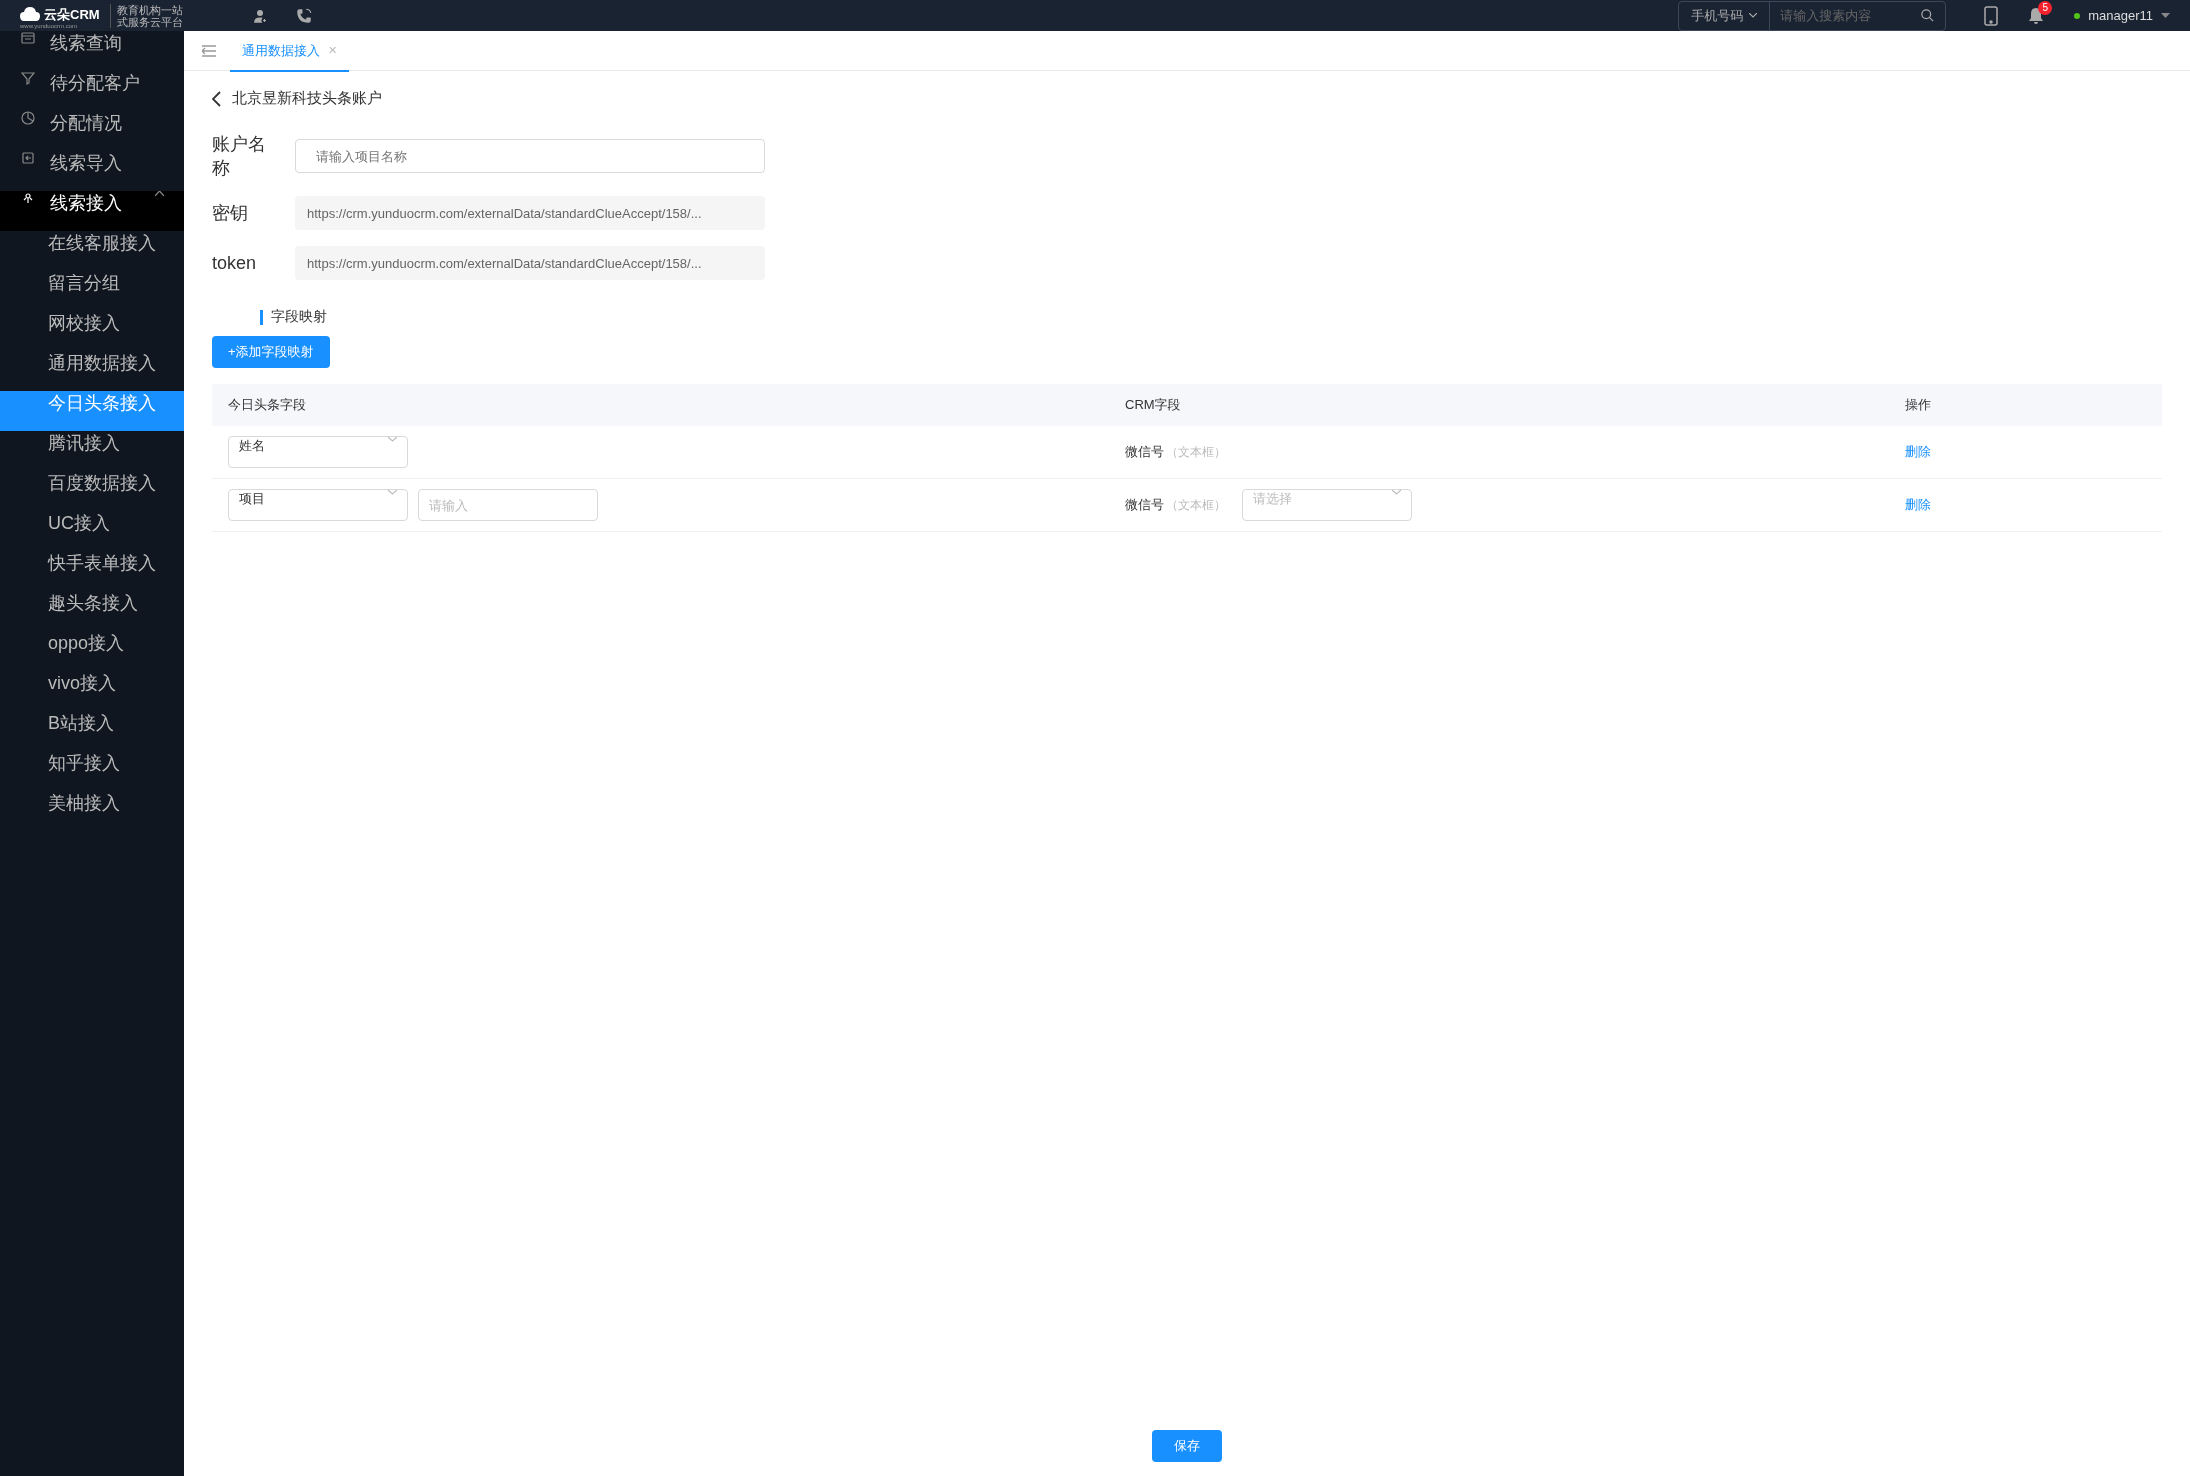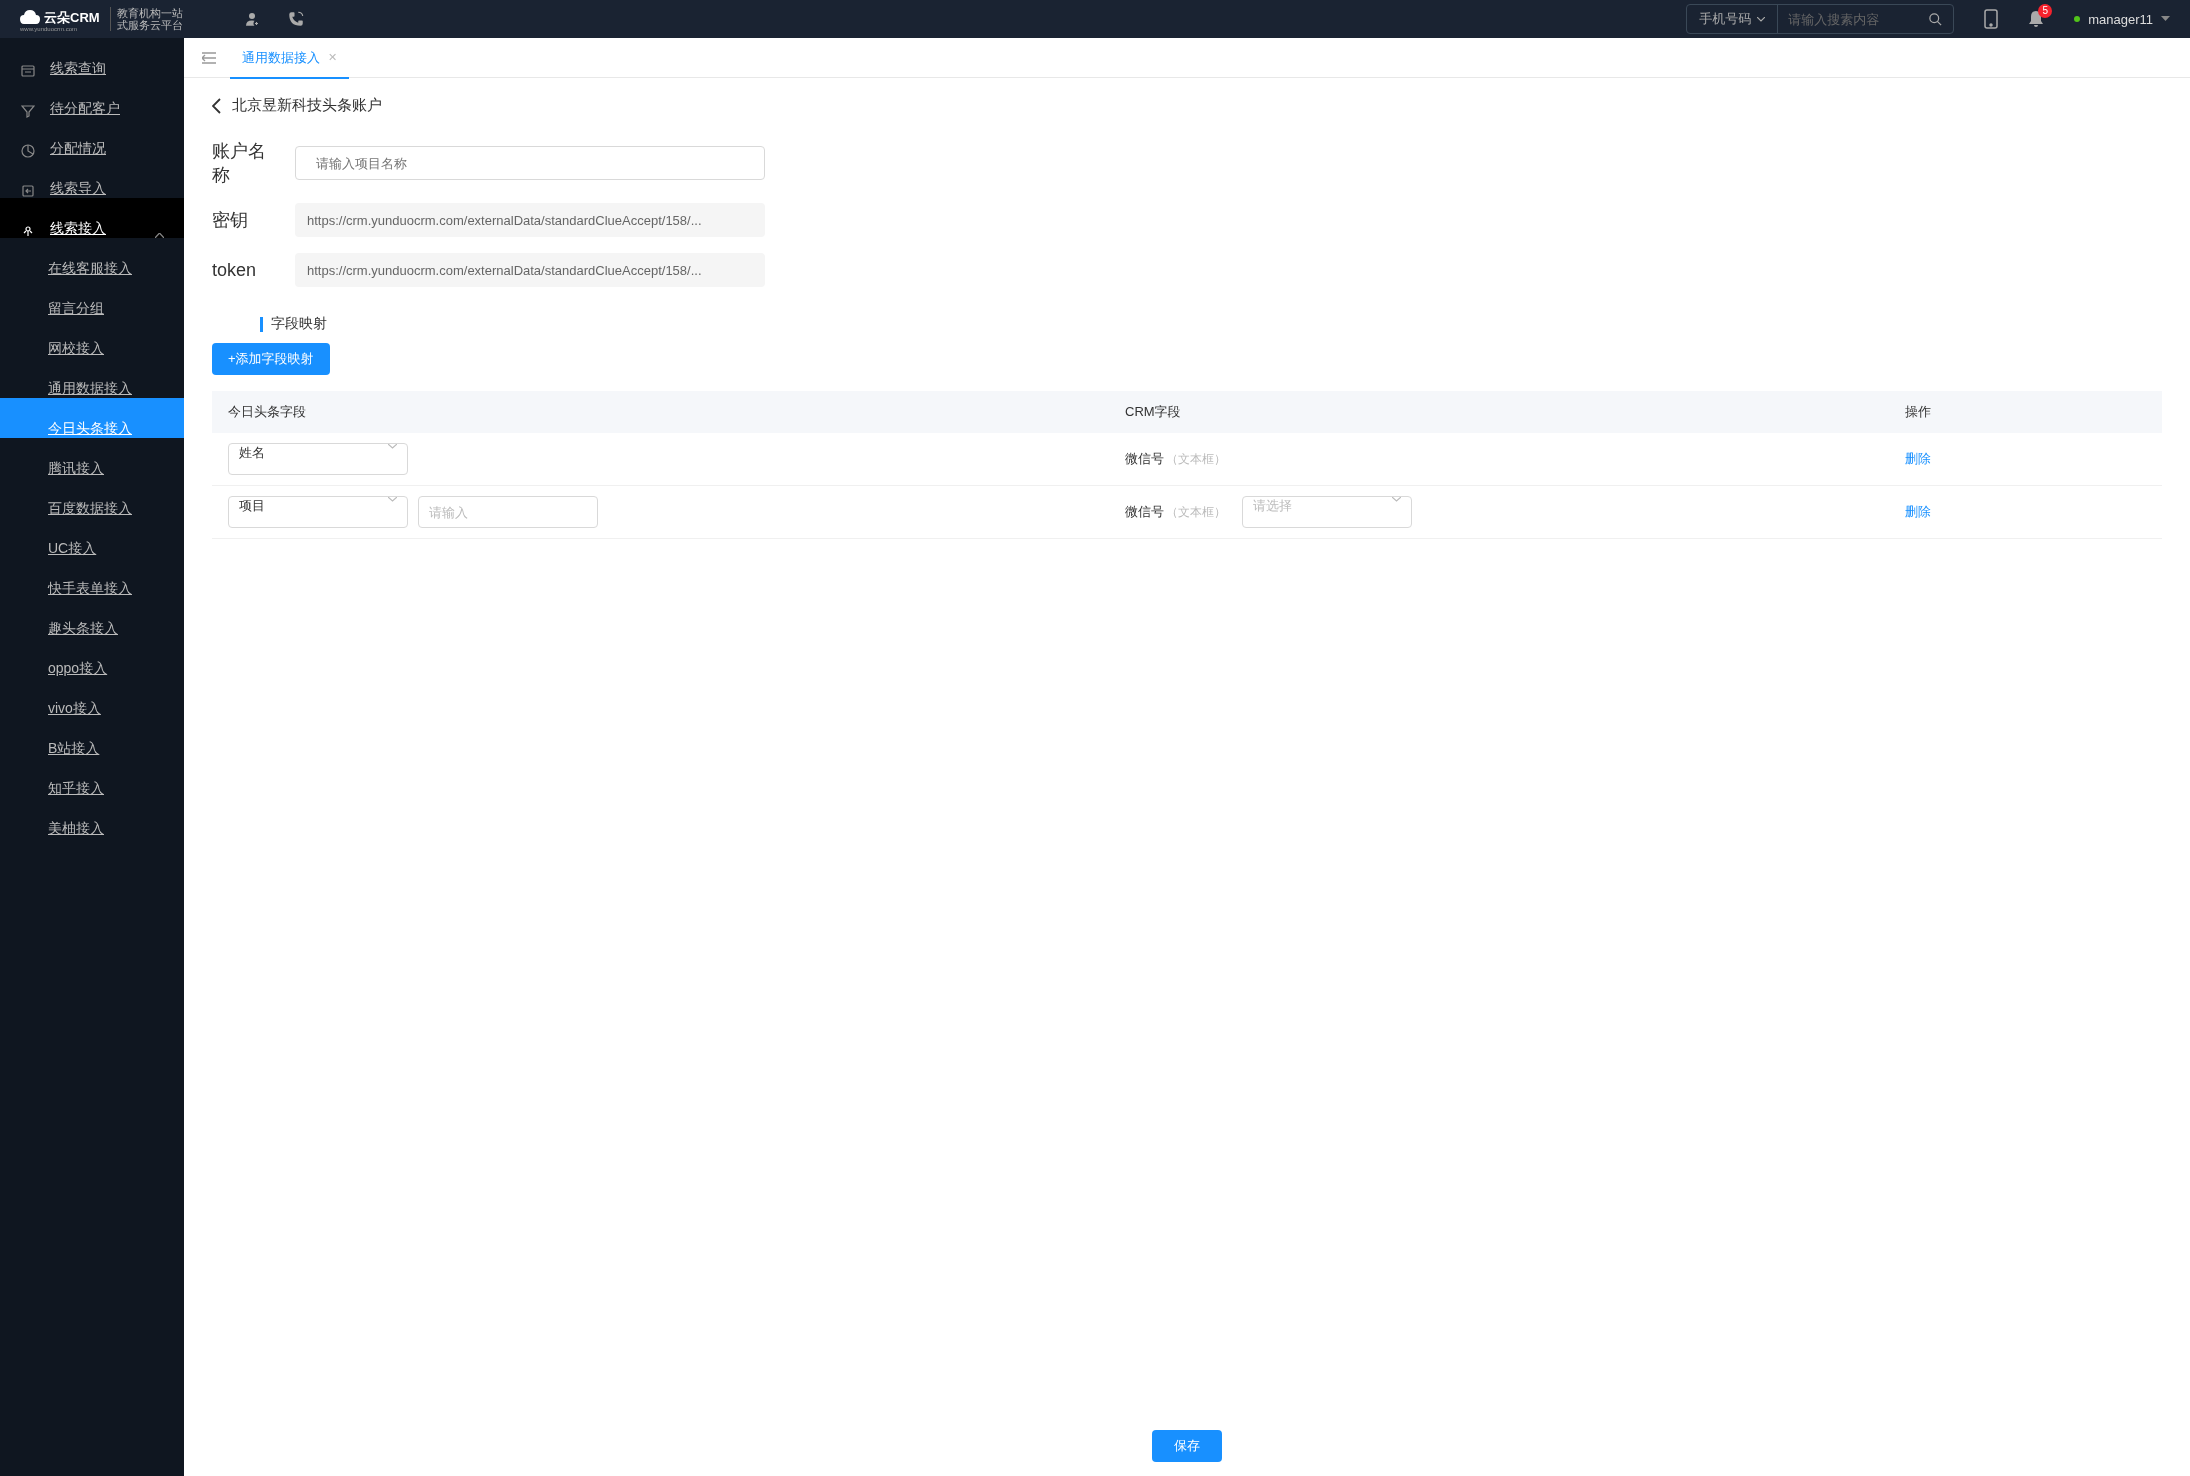--- a/index.html
+++ b/index.html
@@ -1,20 +1,20 @@
 <!DOCTYPE html>
 <html><head>
 <meta charset="utf-8">
 <style>
 * { margin: 0; padding: 0; box-sizing: border-box; }
 body { font-family: -apple-system, BlinkMacSystemFont, "PingFang SC", "Microsoft YaHei", sans-serif; font-size: 14px; color: #333; background: #fff; }
 .app { display: flex; flex-direction: column; height: 100vh; min-height: 900px; }
 
 
-.header { display: flex; align-items: center; background: #1a2332; color: #fff; height: 38px; padding: 0 20px; gap: 0; flex-shrink: 0; }
+.header { display: flex; align-items: center; background: #1a2332; color: #fff; height: 31px; padding: 0 20px; gap: 8px; flex-shrink: 0; }
 .logo { display: flex; align-items: center; gap: 6px; margin-right: 30px; }
 .logo-mark { display: inline-flex; align-items: center; }
 .logo-text { font-size: 11px; line-height: 12px; color: #bbb; border-left: 1px solid #555; padding-left: 6px; }
 .nav { display: flex; gap: 36px; }
 .nav-item { color: #ccc; cursor: pointer; padding: 0 4px; line-height: 46px; position: relative; }
 .nav-item.active { color: #fff; }
 .header-icons { display: flex; gap: 26px; margin-left: 30px; align-items: center; }
 .header-icon { color: #aaa; cursor: pointer; }
 .spacer { flex: 1; }
 .search-wrap { display: flex; align-items: center; border: 1px solid #3a4857; border-radius: 4px; overflow: hidden; height: 30px; }
@@ -27,21 +27,21 @@
 .badge { position: absolute; top: -6px; right: -8px; background: #f5222d; color: #fff; font-size: 10px; border-radius: 8px; min-width: 14px; height: 14px; line-height: 14px; text-align: center; padding: 0 3px; }
 .user-wrap { display: flex; align-items: center; gap: 8px; cursor: pointer; }
 .user-dot { width: 6px; height: 6px; border-radius: 50%; background: #52c41a; }
 .user-name { color: #ddd; font-size: 13px; }
 
 
 .body { display: flex; flex: 1; min-height: 0; }
 
 
 .sidebar { width: 184px; background: #0f1620; color: #bbb; flex-shrink: 0; overflow-y: auto; }
-.sidebar-item { display: flex; align-items: flex-end; gap: 14px; padding: 0 20px; height: 40px; cursor: pointer; font-size: 14px; text-decoration: underline; }
+.sidebar-item { display: flex; align-items: flex-start; gap: 14px; padding: 0 20px; height: 40px; cursor: pointer; font-size: 18px; }
 .sidebar-item.expanded { background: #000; color: #fff; }
 .sidebar-item.active { background: #1890ff; color: #fff; }
 .sidebar-sub { padding-left: 48px; }
 .sidebar-icon { width: 16px; display: inline-flex; justify-content: center; align-items: center; color: #888; flex-shrink: 0; }
 .sidebar-item.expanded .sidebar-icon { color: #fff; }
 .sidebar-chevron { margin-left: auto; color: #888; }
 
 
 .main { flex: 1; display: flex; flex-direction: column; background: #fff; min-width: 0; }
 .tabs-bar { display: flex; align-items: center; border-bottom: 1px solid #e8e8e8; height: 40px; padding: 0 12px; gap: 8px; }

